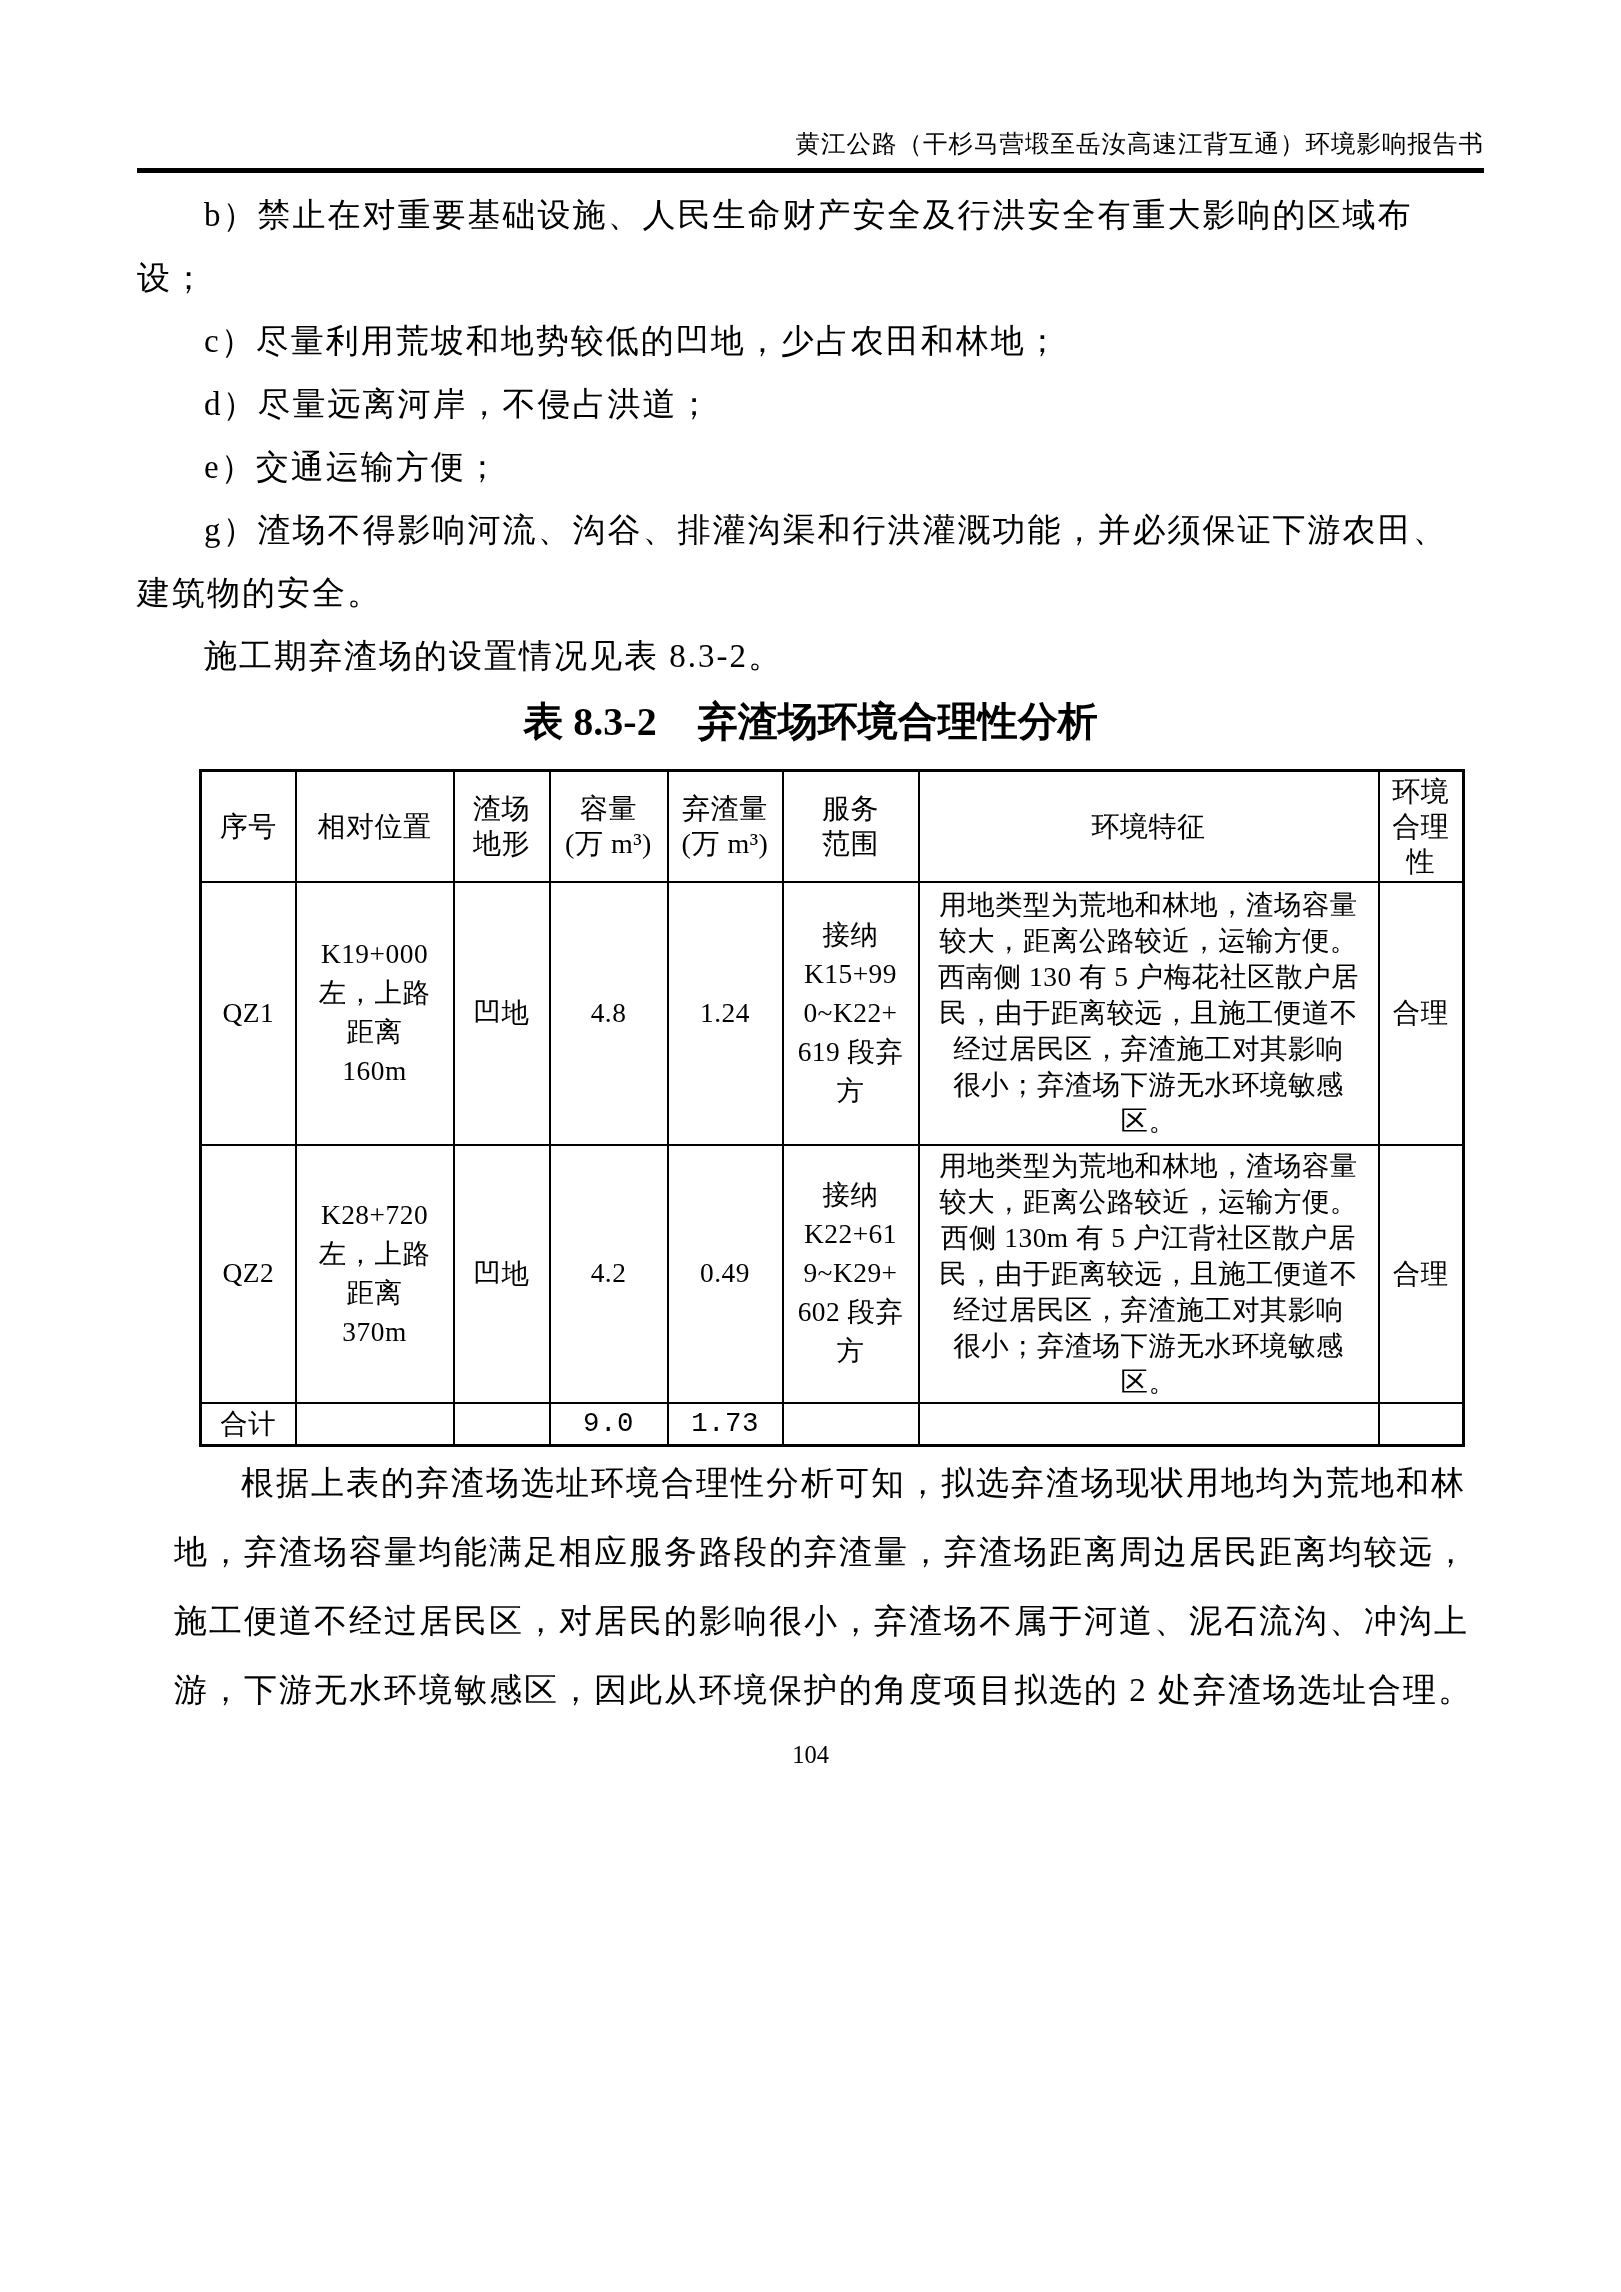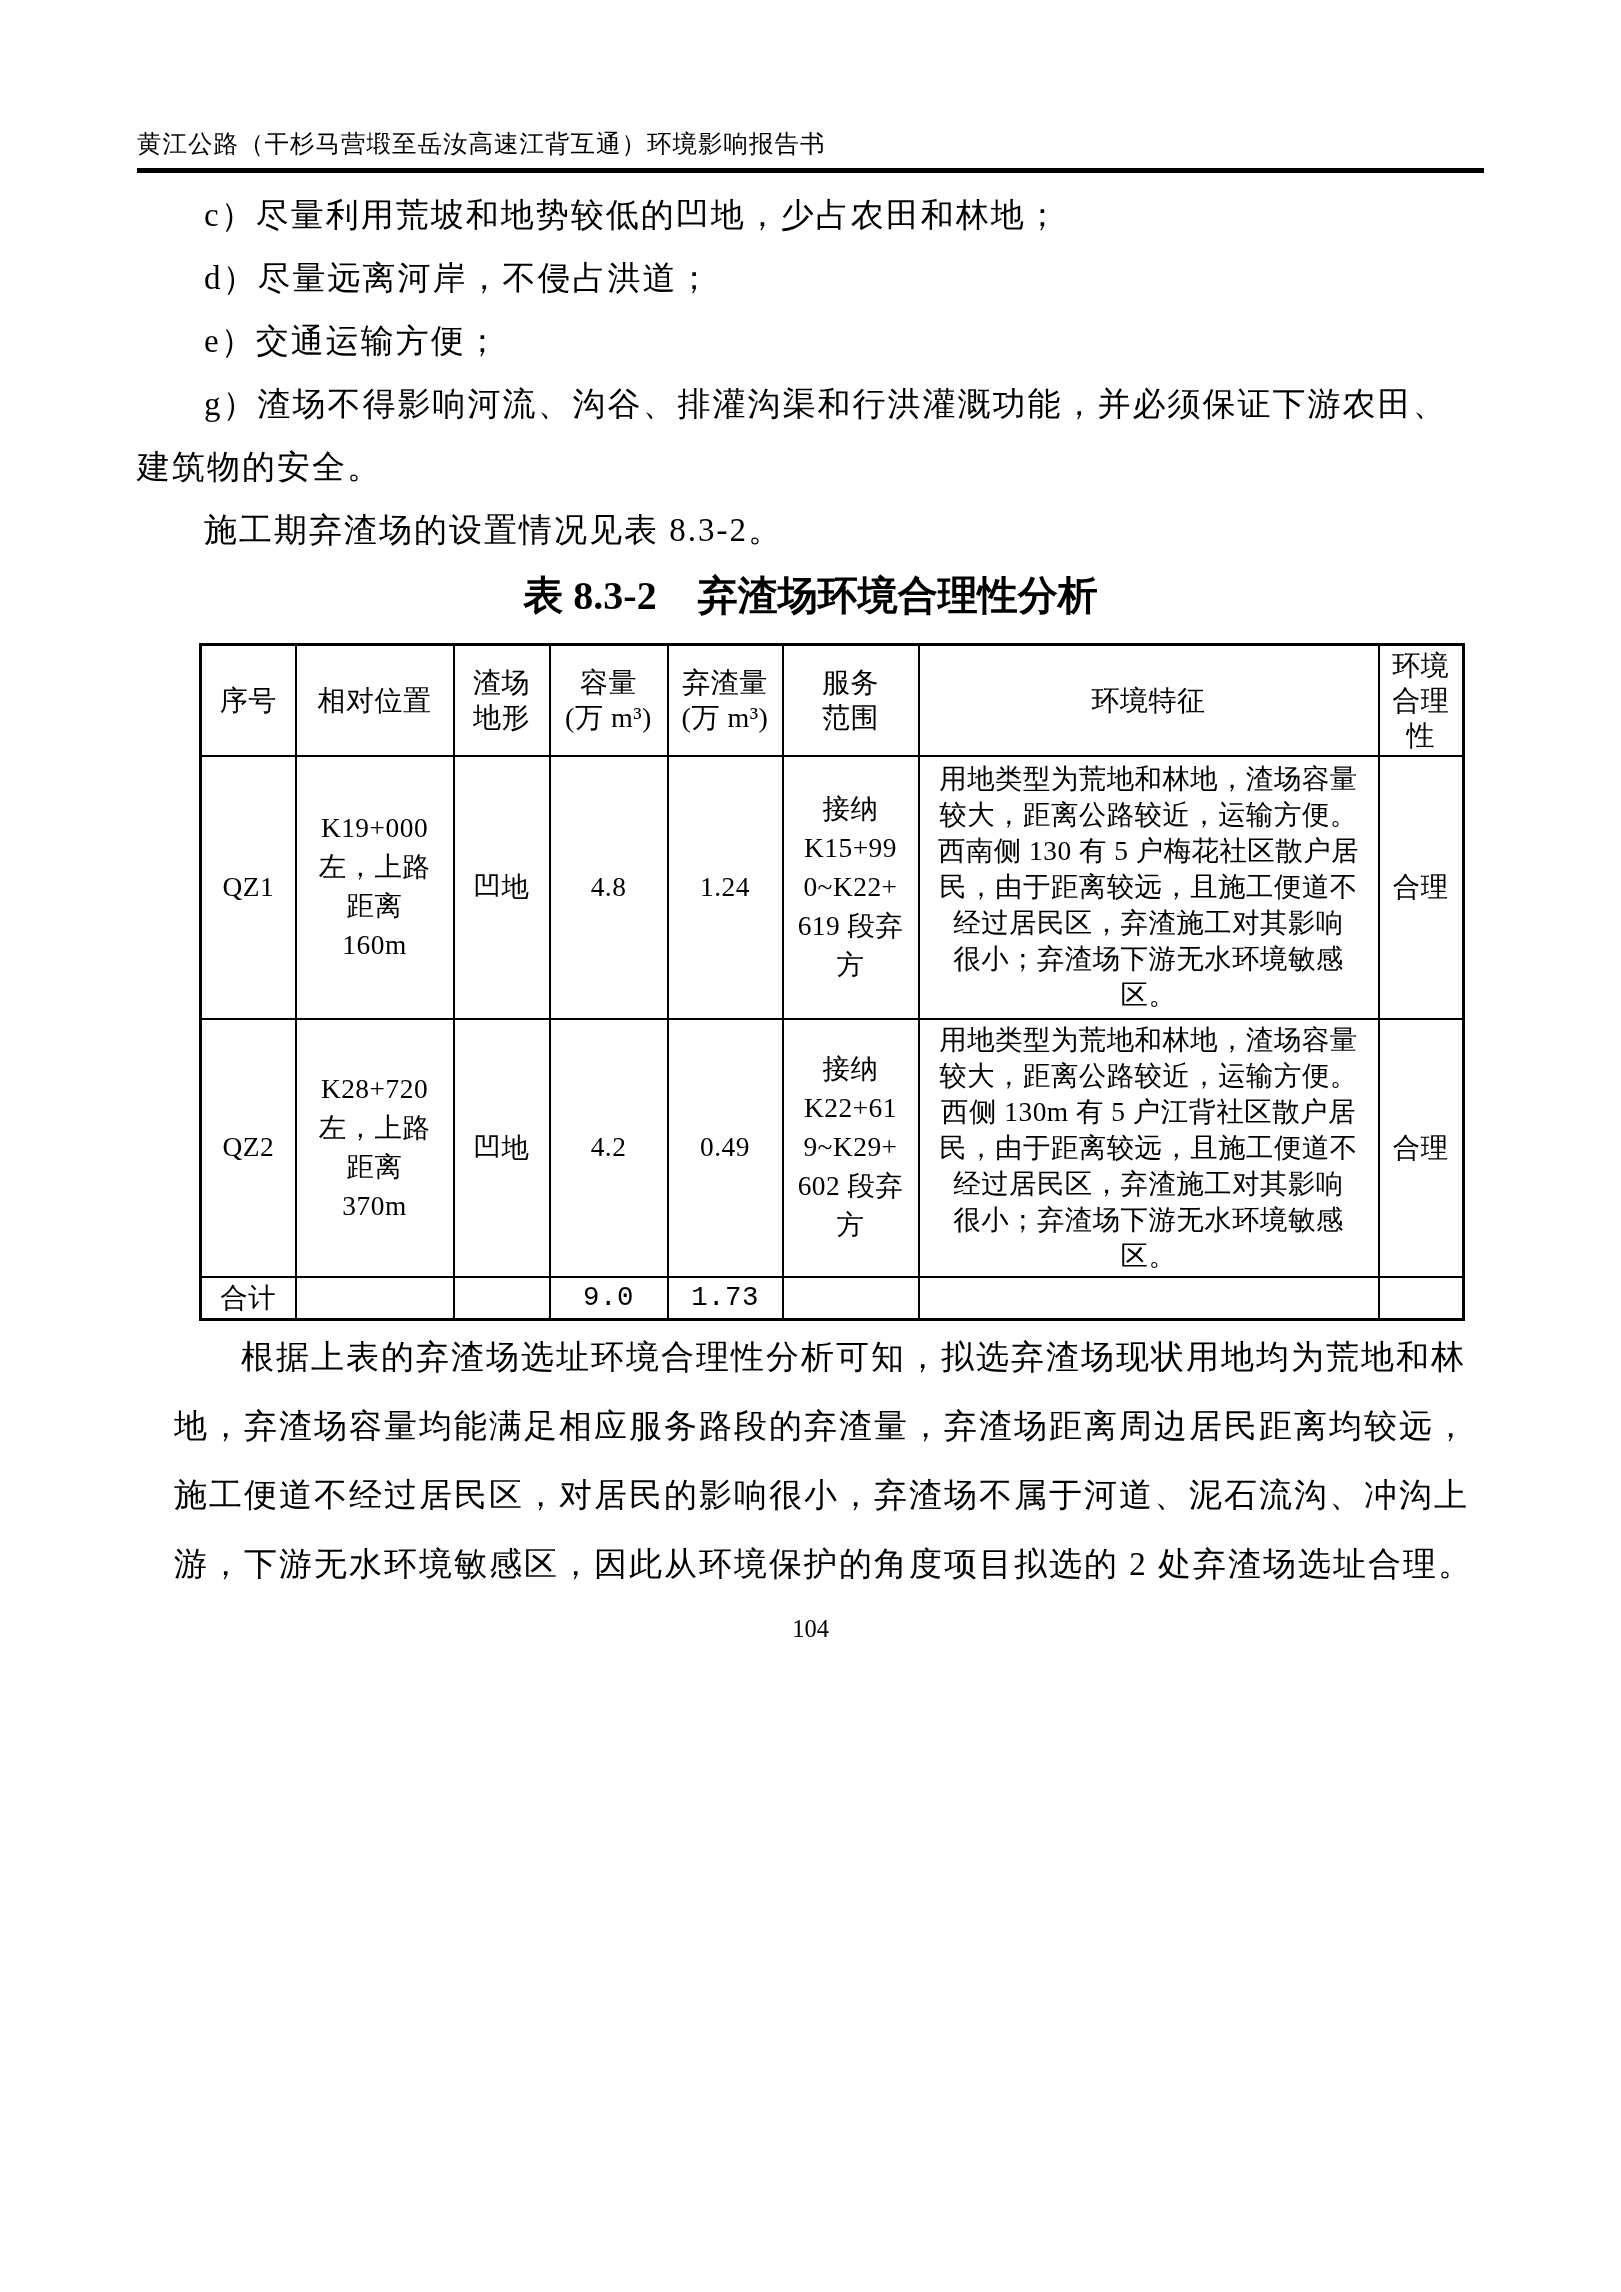--- a/index.html
+++ b/index.html
@@ -9,21 +9,21 @@
     width: 1621px;
     height: 2293px;
     margin: 0 auto;
     background: #ffffff;
     color: #000;
     font-family: "Liberation Serif", "DejaVu Serif", serif;
     padding: 129px 137px 0 137px;
     overflow: hidden;
   }
   .doc-header-title {
-    text-align: left;
+    text-align: right;
     font-size: 24.5px;
     line-height: 29px;
     letter-spacing: 1px;
     font-family: Liberation Serif, serif;
   }
   .doc-header-rule {
     margin-top: 9.8px;
     height: 4.9px;
     background: #000;
   }
@@ -84,20 +84,22 @@
 <body>
 
 <div class="page">
 
   <div class="doc-header">
     <div class="doc-header-title">黄江公路（干杉马营塅至岳汝高速江背互通）环境影响报告书</div>
     <div class="doc-header-rule"></div>
   </div>
 
   <div class="body-text">
+    <p>b）禁止在对重要基础设施、人民生命财产安全及行洪安全有重大影响的区域布
+设；</p>
     <p>c）尽量利用荒坡和地势较低的凹地，少占农田和林地；</p>
     <p>d）尽量远离河岸，不侵占洪道；</p>
     <p>e）交通运输方便；</p>
     <p>g）渣场不得影响河流、沟谷、排灌沟渠和行洪灌溉功能，并必须保证下游农田、
 建筑物的安全。</p>
     <p>施工期弃渣场的设置情况见表 8.3-2。</p>
   </div>
 
   <div class="table-caption">
     <span>表 8.3-2</span><span class="caption-spacer"></span><span>弃渣场环境合理性分析</span>

